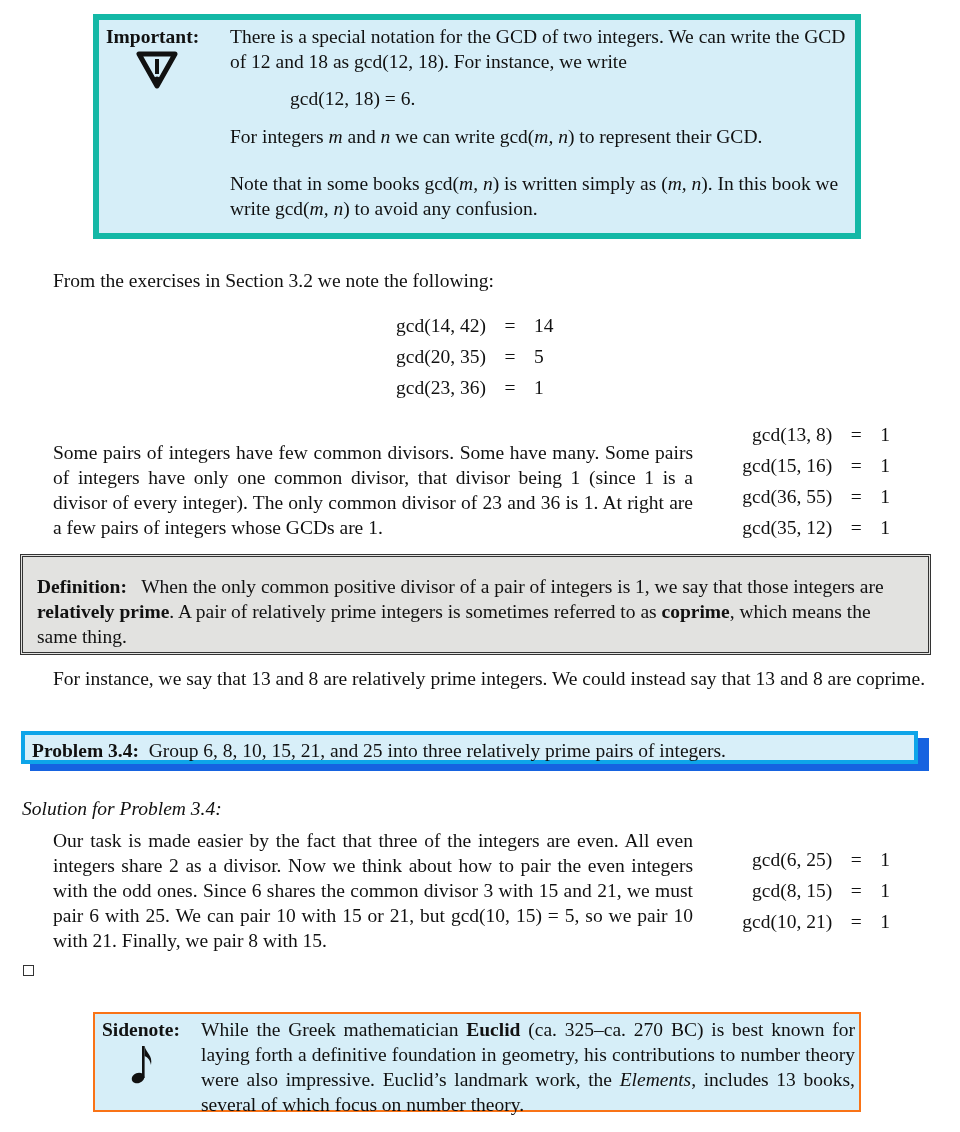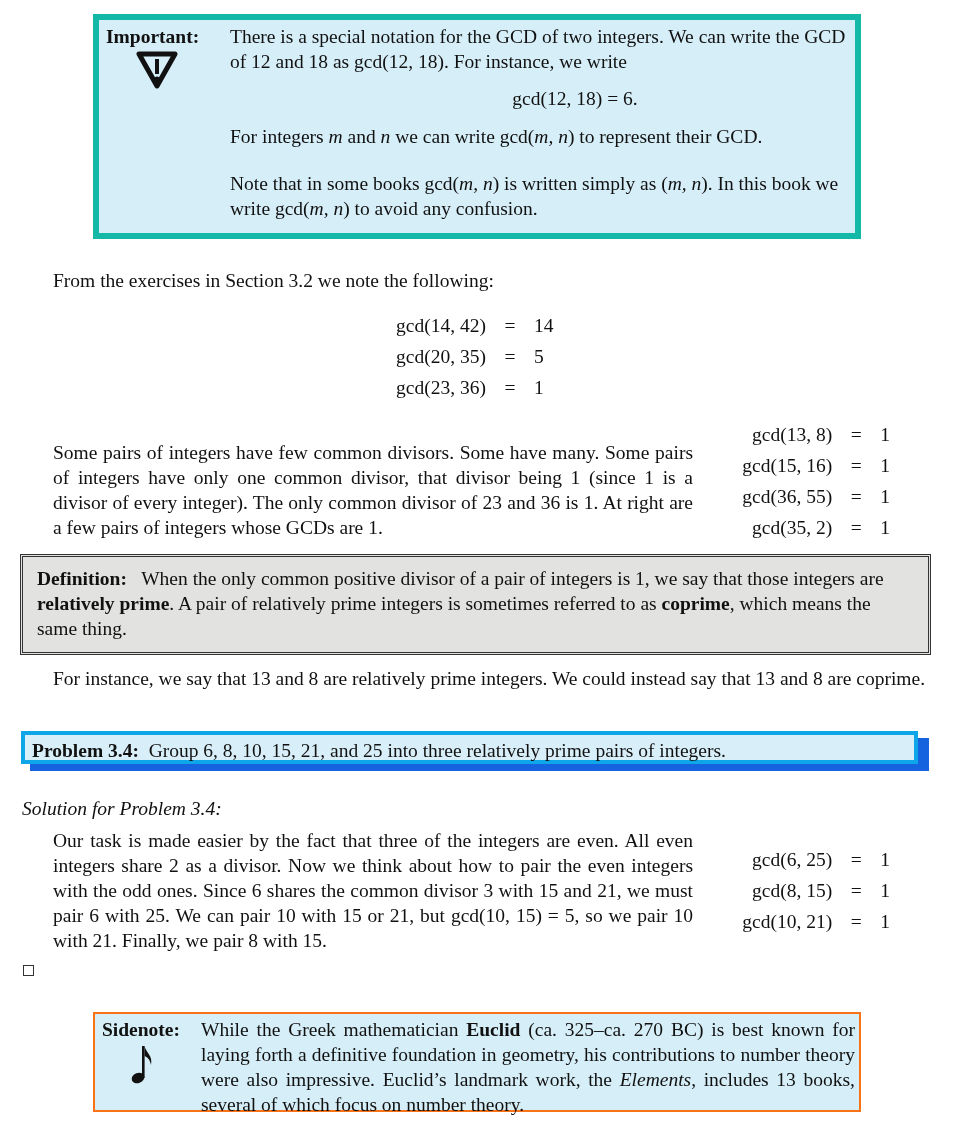--- a/index.html
+++ b/index.html
@@ -16,35 +16,35 @@
 
   
   .important-box {
     left: 93px; top: 14px; width: 768px; height: 225px;
     background: #d6eef8; border: 6px solid #14b8a6; box-sizing: border-box;
   }
   .imp-label { left: 7px; top: 4px; font-weight: bold; }
   .imp-icon { left: 36px; top: 30px; width: 44px; height: 40px; }
   .imp-body { left: 131px; top: 4px; width: 630px; }
   .imp-body p { margin: 0; }
-  .imp-eq { text-align: center; margin: 12px 0 13px 0 !important; padding-left: 60px; }
+  .imp-eq { text-align: left; margin: 12px 0 13px 0 !important; padding-left: 60px; }
   .imp-gap { height: 22px; }
 
   .para { left: 53px; width: 880px; }
 
   .eq-table { border-collapse: collapse; }
   .eq-table td { padding: 0; line-height: 31px; height: 31px; }
   .eq-table td.l { text-align: right; margin-left: 24px; }
   .eq-table td.m { text-align: center; width: 48px; }
   .eq-table td.r { text-align: left; }
 
   .definition-box {
     left: 20px; top: 554px; width: 911px; height: 101px; box-sizing: border-box;
     border: 3px double #333; background: #e2e2e0;
-    padding: 9px 14px;
+    padding: 17px 14px;
   }
   .definition-box p { margin: 0; }
 
   .problem-shadow { left: 30px; top: 738px; width: 899px; height: 33px; background: #1663e0; }
   .problem-box {
     left: 21px; top: 731px; width: 897px; height: 33px; box-sizing: border-box;
     background: #d8eff9; border: 4px solid #0ea5e9;
     padding: 3px 7px;
   }
 
@@ -112,21 +112,21 @@
         <td class="l">gcd(15, 16)</td>
         <td class="m">=</td>
         <td class="r">1</td>
       </tr>
   <tr>
         <td class="l">gcd(36, 55)</td>
         <td class="m">=</td>
         <td class="r">1</td>
       </tr>
   <tr>
-        <td class="l">gcd(35, 2)</td>
+        <td class="l">gcd(35, 12)</td>
         <td class="m">=</td>
         <td class="r">1</td>
       </tr>
 </tbody>
   </table>
 
 <div class="abs definition-box">
   <p><b>Definition:</b>&nbsp;&nbsp; <span>When the only common positive divisor of a pair of integers is 1, we say that those integers are </span><b>relatively prime</b><span>. A pair of relatively prime integers is sometimes referred to as </span><b>coprime</b><span>, which means the same thing.</span></p>
 </div>
 

